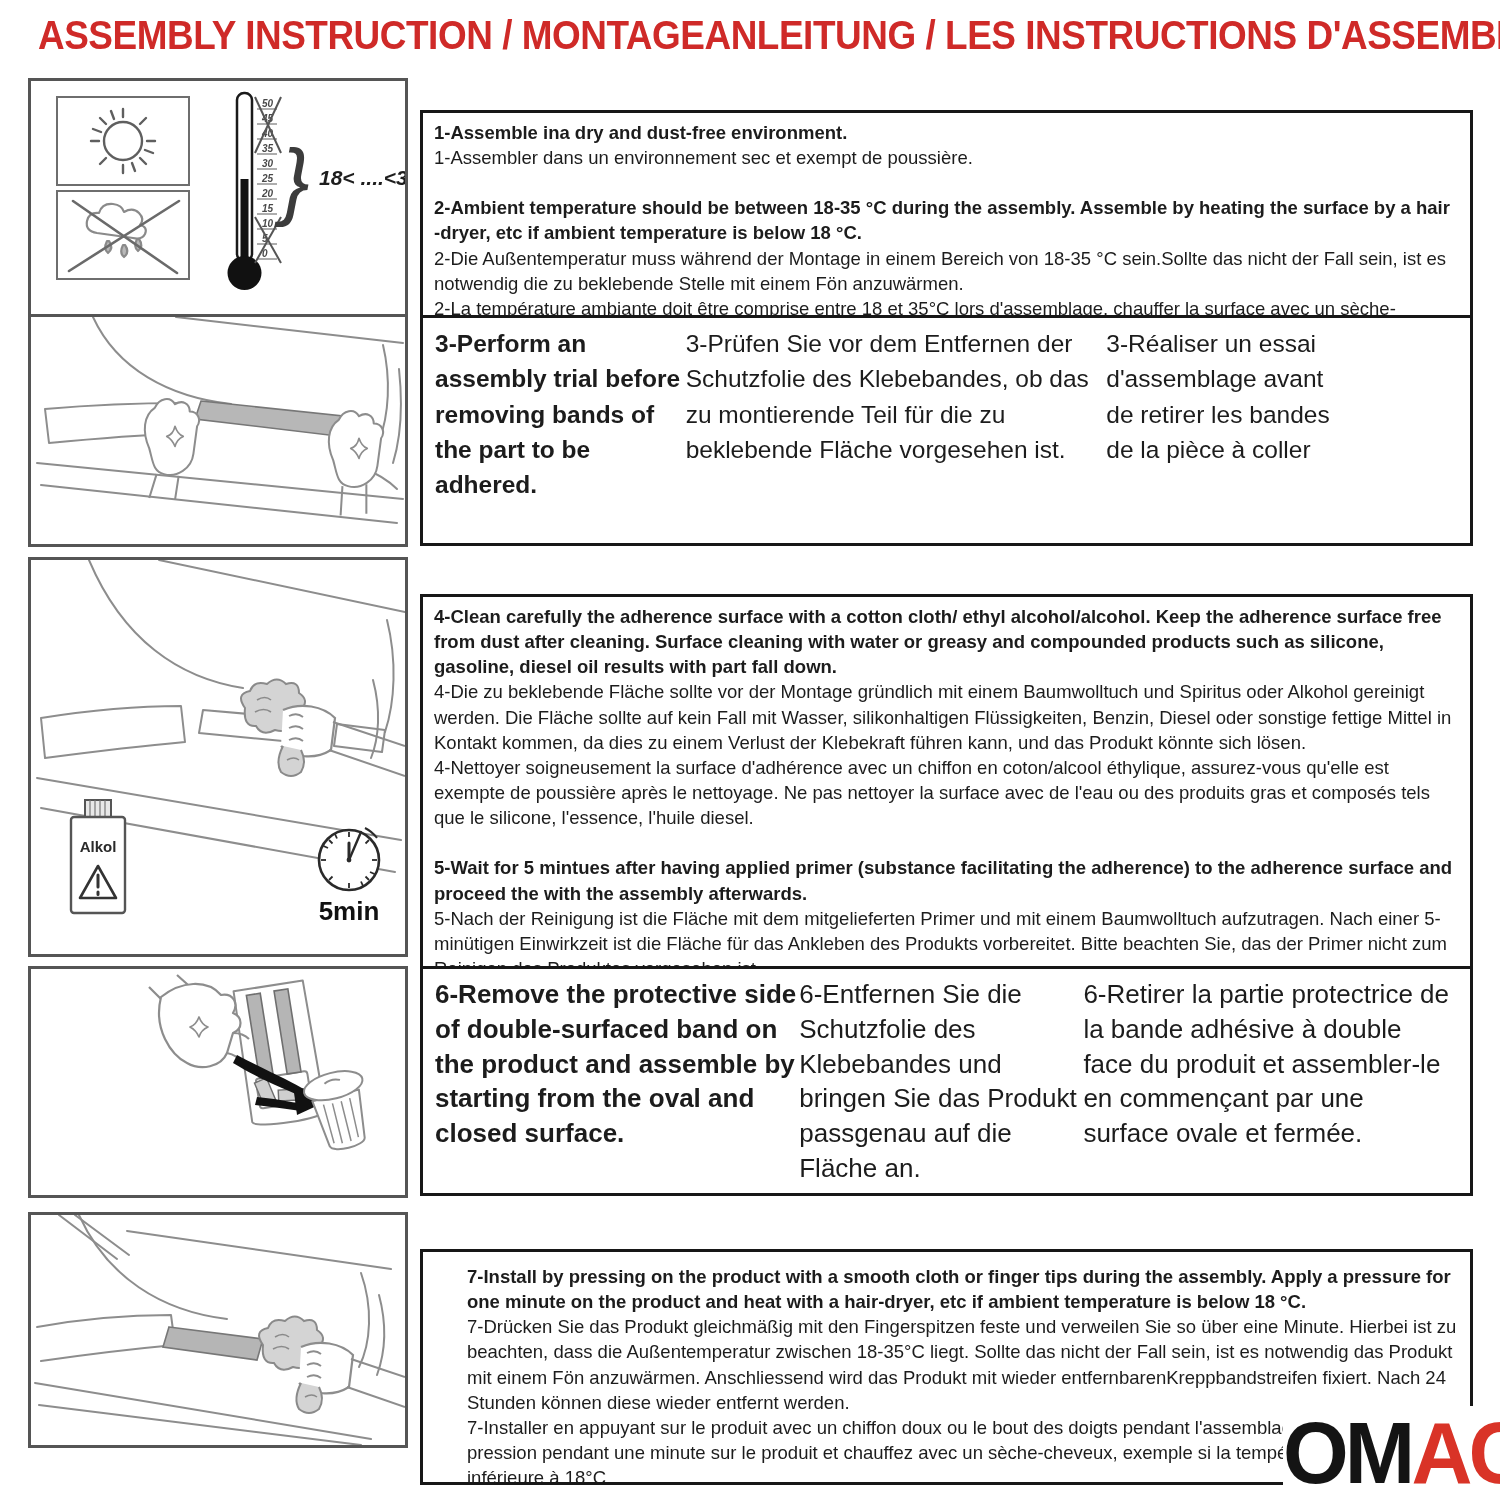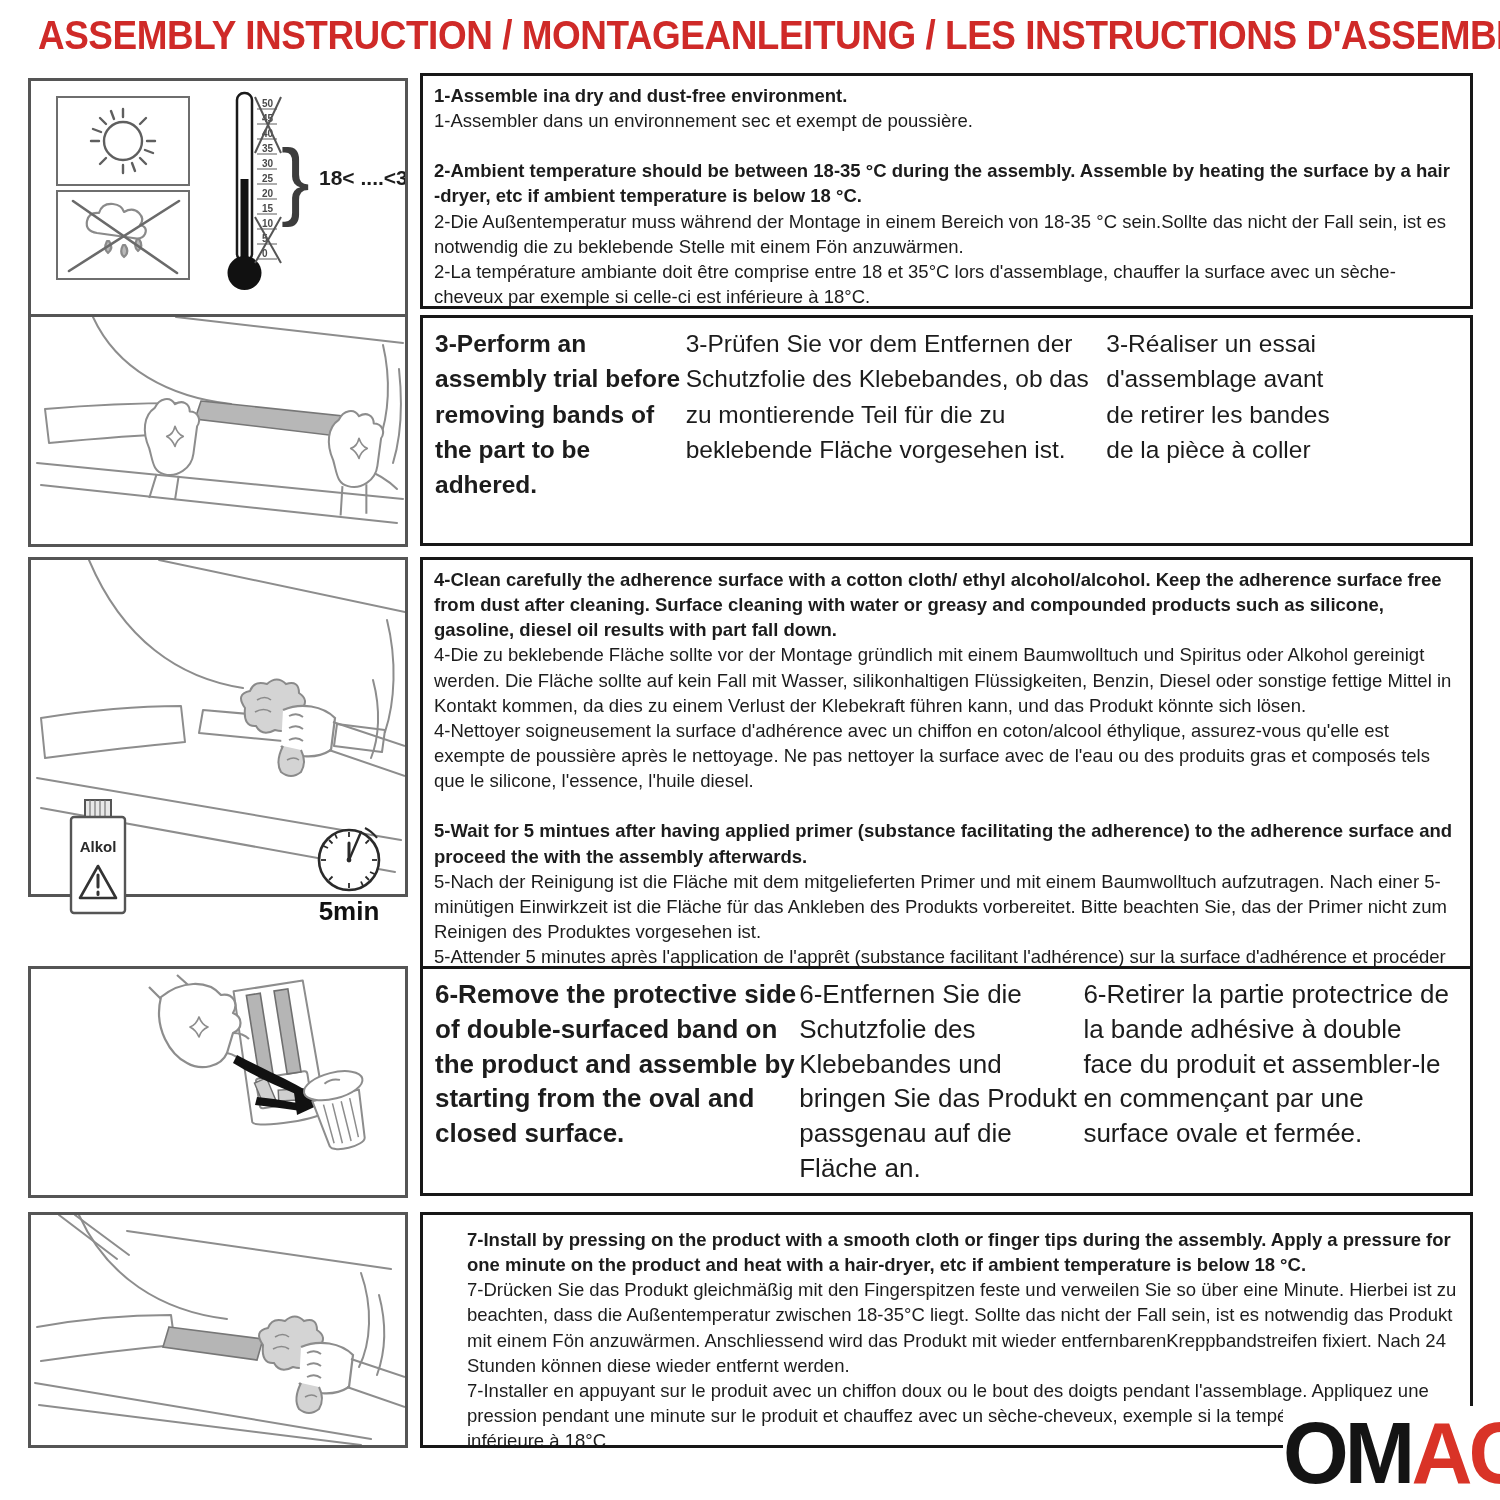--- a/index.html
+++ b/index.html
@@ -7,42 +7,42 @@
         font-family:"Liberation Sans",sans-serif;color:#1c1c1c;overflow:hidden;}
   .title{position:absolute;left:38px;top:12px;margin:0;font-size:41px;font-weight:700;
          color:#cf2a28;white-space:nowrap;transform:scaleX(.90);transform-origin:0 50%;
          letter-spacing:-.5px;}
   .imgbox{position:absolute;left:28px;width:380px;border:3px solid #555;background:#fff;
           box-sizing:border-box;}
   .textbox{position:absolute;left:420px;width:1053px;border:3px solid #171717;background:#fff;
            box-sizing:border-box;overflow:hidden;}
   .textbox p{margin:0;}
   .b{font-weight:700;}
-  .small{font-size:18.5px;line-height:1.36;padding:7px 10px 4px 11px;}
+  .small{font-size:18.5px;line-height:1.36;padding:7px 10px 4px 11px;margin-top:37px;}
   .big{font-size:24.5px;line-height:1.44;display:flex;justify-content:center;}
   .gap{margin-top:25px !important;}
   .r2pad{padding:8px 120px 8px 12px;}
   .r4pad{padding:8px 16px 8px 12px;line-height:1.34;}
   .r5pad{padding:12px 10px 4px 11px;}
   svg{display:block;}
   svg text{font-family:"Liberation Sans",sans-serif;}
   .logo{position:absolute;left:1283px;top:1406px;width:217px;height:94px;background:#fff;
         display:flex;align-items:center;font-weight:800;font-size:88px;letter-spacing:-4px;
         line-height:1;z-index:5;transform:scaleX(.96);transform-origin:0 50%;}
   .logo .lb{color:#141414;}
   .logo .lr{color:#d93327;}
 </style>
 </head>
 <body>
 
 <div class="page">
 
   <h1 class="title">ASSEMBLY INSTRUCTION / MONTAGEANLEITUNG / LES INSTRUCTIONS D'ASSEMBLAGE</h1>
 
-  <div class="imgbox" style="top:78px;height:288px;">
+  <div class="imgbox" style="top:78px;height:288px;font-style:italic;">
     <svg width="374" height="222" viewBox="0 0 374 222">
       <g stroke="#6e6e6e" stroke-width="2" fill="none">
         <rect x="26" y="16" width="132" height="88"></rect>
         <rect x="26" y="110" width="132" height="88"></rect>
       </g>
 
       <g stroke="#5f5f5f" stroke-width="2.4" fill="none" stroke-linecap="round">
         <circle cx="92" cy="60" r="19"></circle>
         <g>
           <line x1="92" y1="28" x2="92" y2="36"></line>
@@ -149,21 +149,21 @@
       </g>
     </svg>
   </div>
 
   <div class="textbox big r2pad" style="top:315px;height:231px;">
     <p class="b">3-Perform an assembly trial before removing bands of the part to be adhered.</p>
     <p>3-Prüfen Sie vor dem Entfernen der Schutzfolie des Klebebandes, ob das zu montierende Teil für die zu beklebende Fläche vorgesehen ist.</p>
     <p>3-Réaliser un essai d'assemblage avant de retirer les bandes de la pièce à coller</p>
   </div>
 
-  <div class="imgbox" style="top:557px;height:340px;">
+  <div class="imgbox" style="top:557px;height:400px;">
     <svg width="374" height="394" viewBox="0 0 374 394">
       <g stroke="#8d8d8d" stroke-width="2" fill="none" stroke-linecap="round" stroke-linejoin="round">
         <path d="M58,0 C92,80 148,118 212,128"></path>
         <path d="M128,0 L374,52"></path>
         <path d="M356,60 C366,100 364,142 354,172"></path>
         <path d="M342,120 C350,150 348,178 340,198"></path>
         <path d="M10,158 C60,150 110,146 150,146 L154,182 C110,186 60,192 14,198 Z"></path>
         <path d="M6,218 L370,280"></path>
         <path d="M10,248 L364,312"></path>
         <polygon points="172,150 298,161 294,185 168,173"></polygon>

